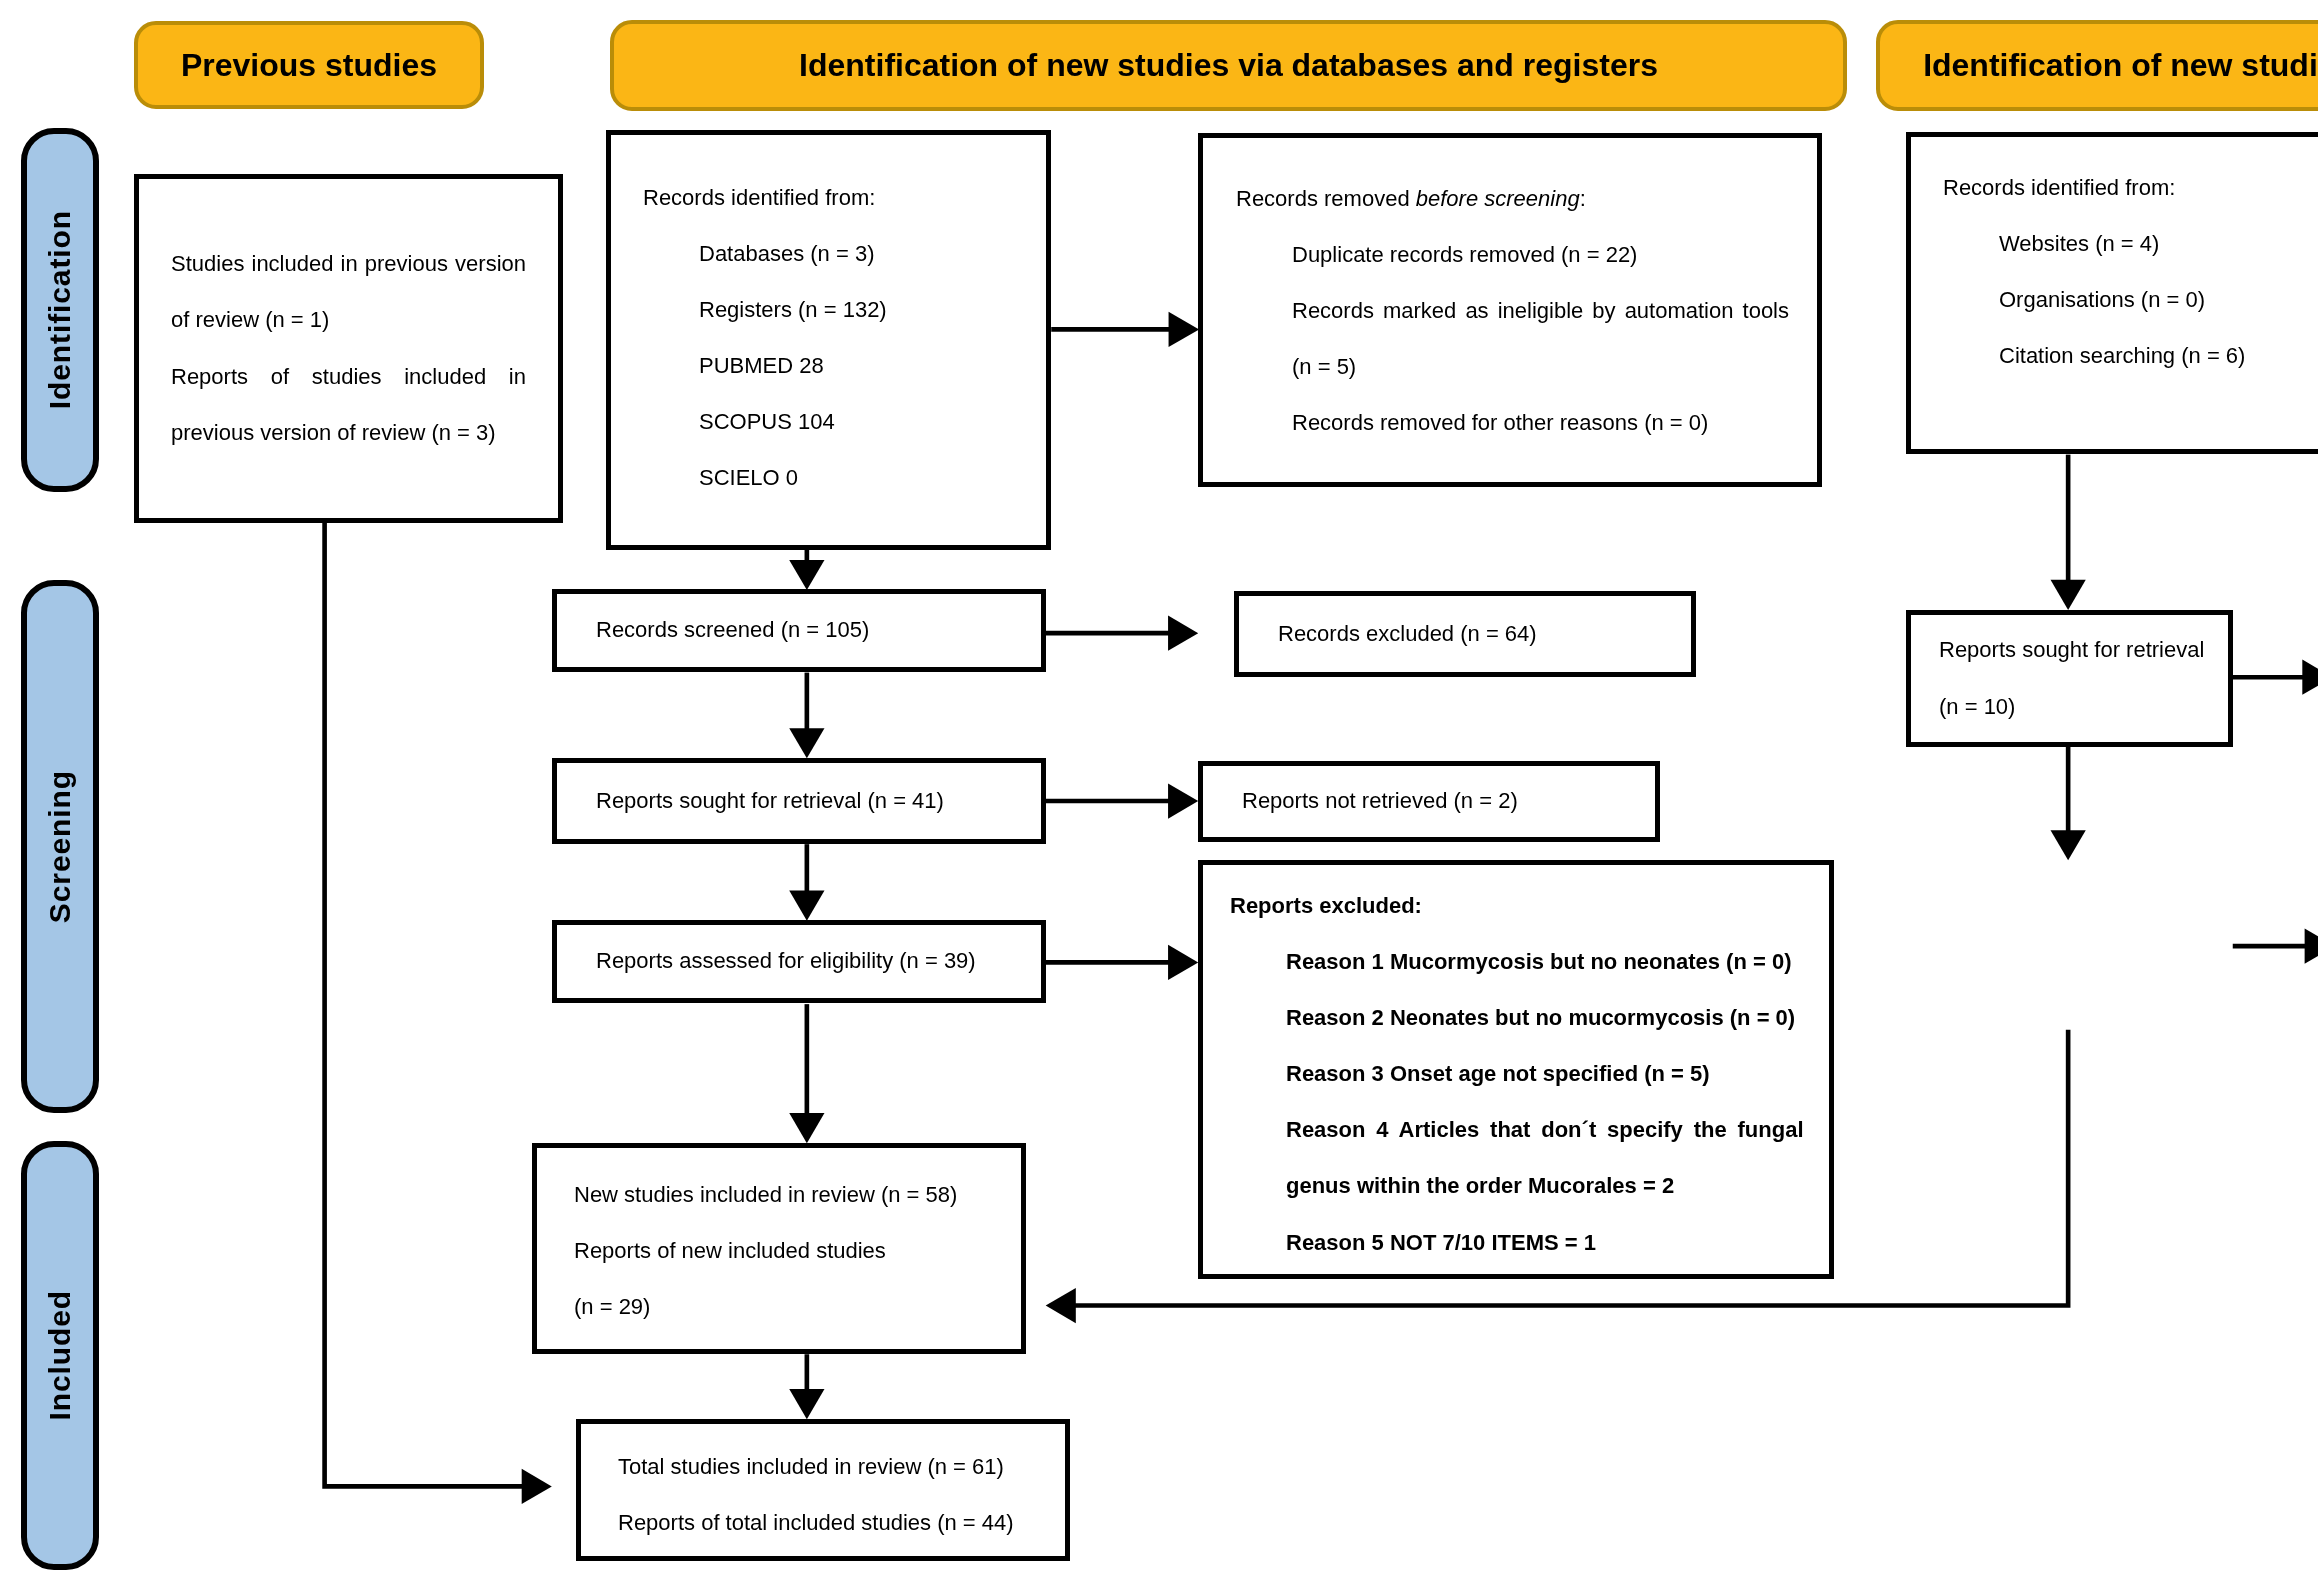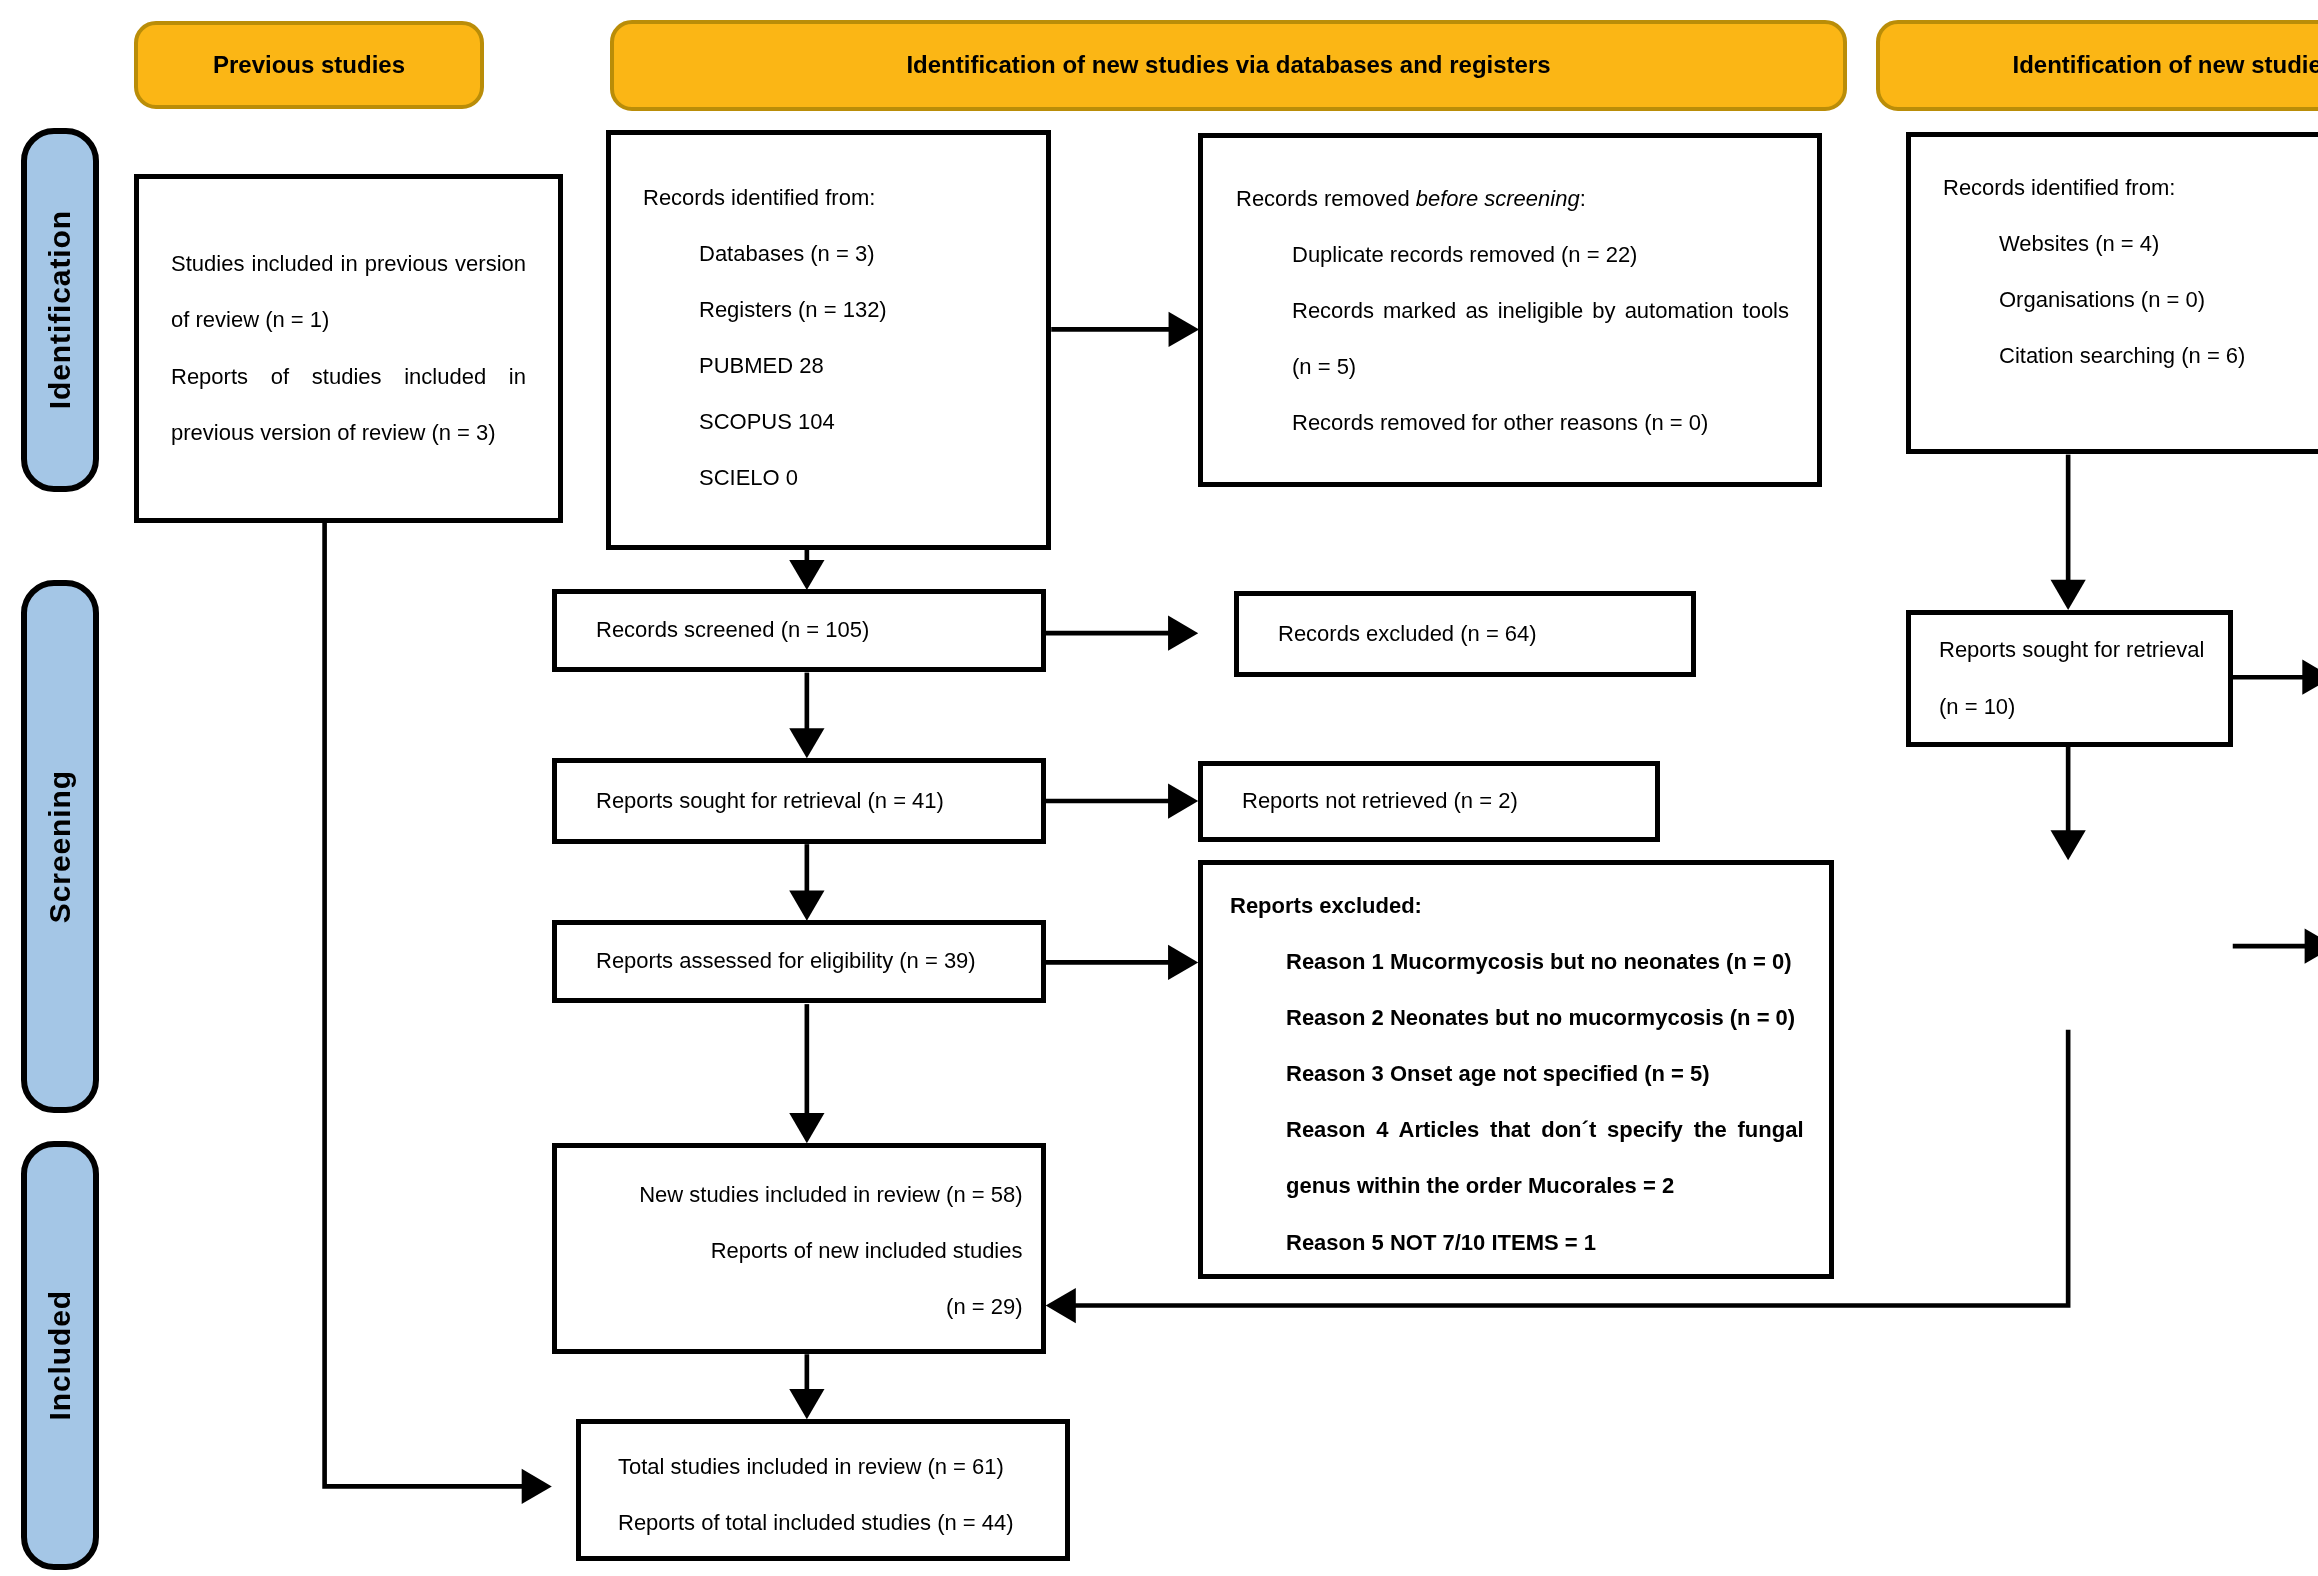--- a/index.html
+++ b/index.html
@@ -19,21 +19,21 @@
   svg.connectors{position:absolute;left:0;top:0;}
   svg.connectors line, svg.connectors polyline{stroke:#000;stroke-width:10;}
   svg.connectors polygon{fill:#000;stroke:none;}
 
   .header{
     position:absolute;
     background:var(--header-fill);
     border:4.6px solid var(--header-border);
     border-radius:22px;
     display:flex;align-items:center;justify-content:center;
-    font-weight:bold;font-size:24px;
+    font-weight:bold;font-size:32px;
     box-sizing:border-box;
     text-align:center;
   }
   .side{
     position:absolute;
     background:var(--sidebar-fill);
     border:6.5px solid #000;
     border-radius:33px;
     display:flex;align-items:center;justify-content:center;
     box-sizing:border-box;
@@ -191,21 +191,21 @@
 
   <div class="box" style="left:1198px;top:860px;width:636px;height:419px;padding:13px 25.5px 9.3px 27px;font-weight:bold;">
     <p class="title">Reports excluded:</p>
     <p class="item jus">Reason 1 Mucormycosis but no neonates (n = 0)</p>
     <p class="item jus">Reason 2 Neonates but no mucormycosis (n = 0)</p>
     <p class="item jus">Reason 3 Onset age not specified (n = 5)</p>
     <p class="item jus">Reason 4 Articles that don´t specify the fungal genus within the order Mucorales = 2</p>
     <p class="item jus">Reason 5 NOT 7/10 ITEMS = 1</p>
   </div>
 
-  <div class="box" style="left:552px;top:1143px;width:494px;height:211px;padding:18.5px 18.5px 4.6px 37px;text-align:right;">
+  <div class="box" style="left:532px;top:1143px;width:494px;height:211px;padding:18.5px 18.5px 4.6px 37px;">
     <p>New studies included in review (n = 58)</p>
     <p>Reports of new included studies</p>
     <p>(n = 29)</p>
   </div>
 
   <div class="box" style="left:576px;top:1419px;width:494px;height:142px;padding:15px 18.5px 4.6px 37px;">
     <p>Total studies included in review (n = 61)</p>
     <p>Reports of total included studies (n = 44)</p>
   </div>
 

